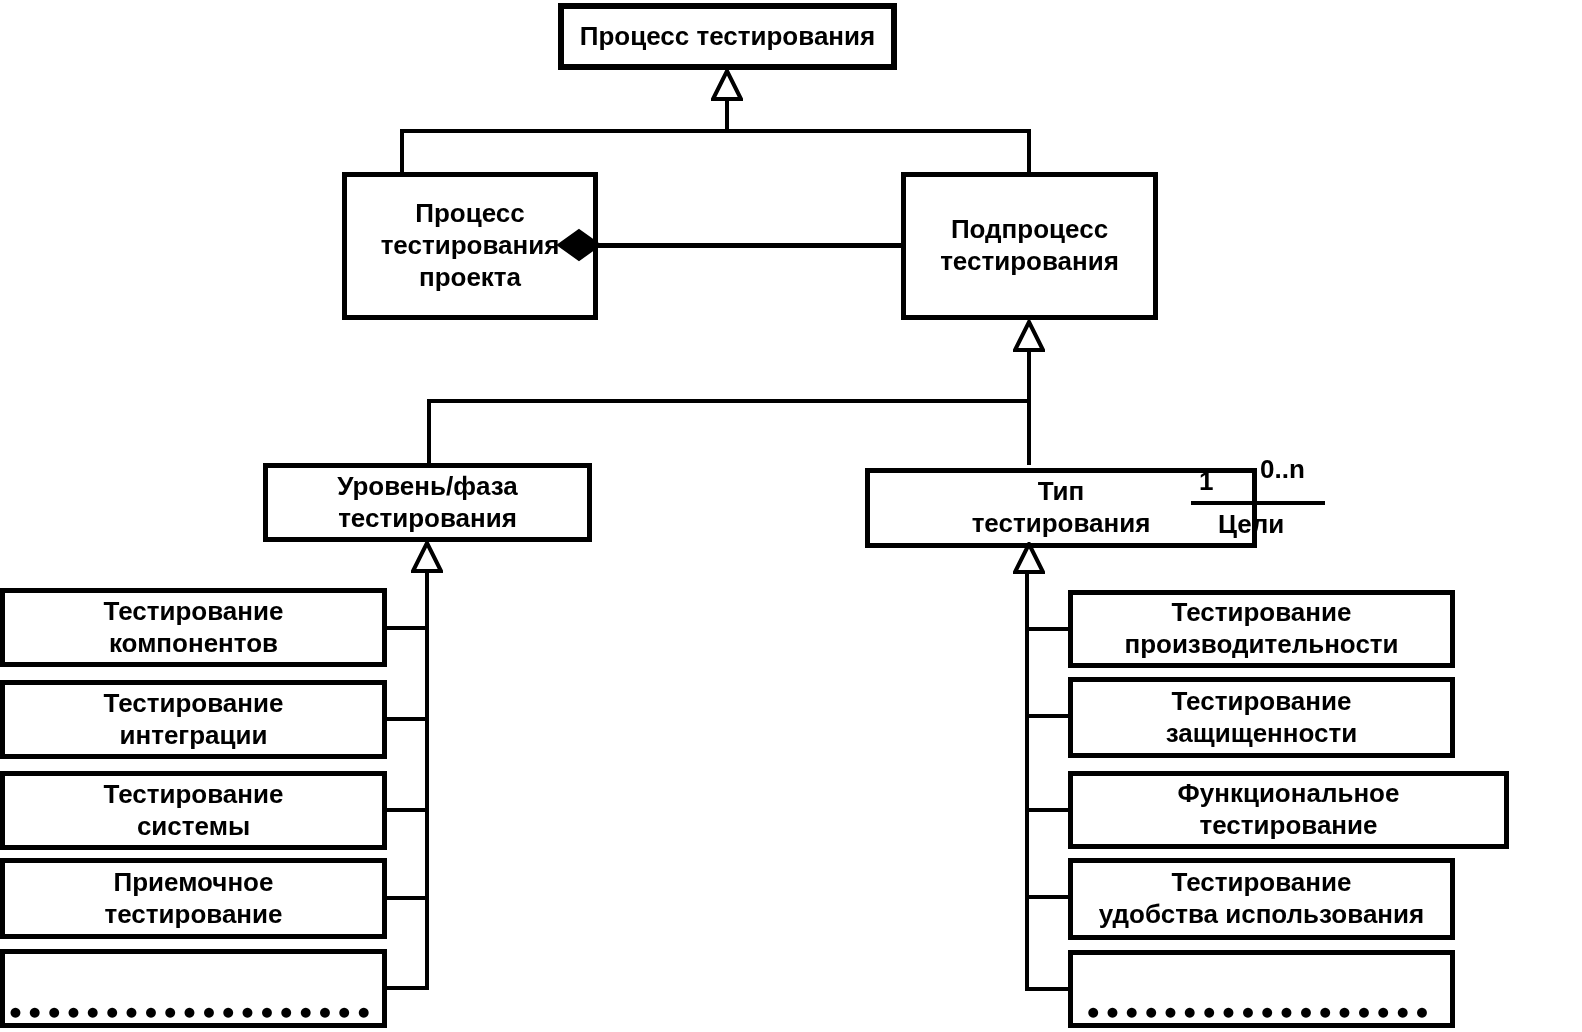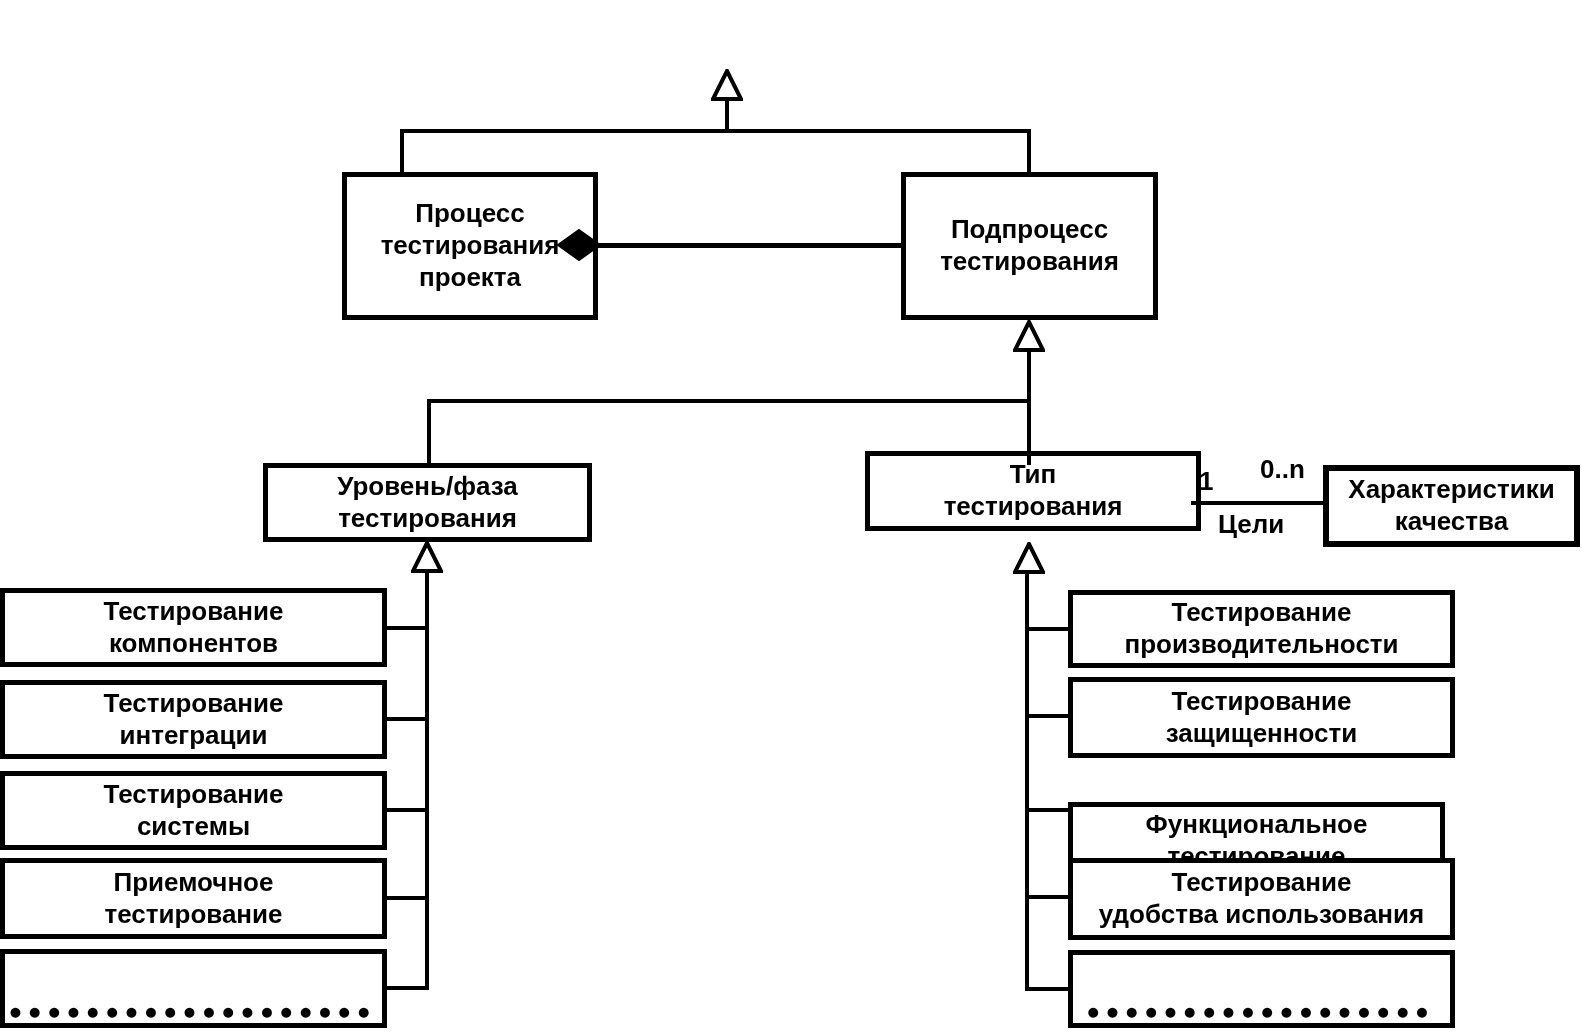--- a/index.html
+++ b/index.html
@@ -58,36 +58,35 @@
     font-size: 26px;
     line-height: 1;
     white-space: nowrap;
   }
 </style>
 </head>
 <body>
 
 <div id="canvas">
 
+  <div class="box thick" style="left:558px; top:3px; width:339px; height:67px;">Процесс тестирования</div>
 
   <div class="box" style="left:300px; top:172px; width:256px; height:148px;margin-left:42px;">Процесс
 тестирования
 проекта</div>
 
   <div class="box" style="left:901px; top:172px; width:257px; height:148px;">Подпроцесс
 тестирования</div>
 
   <div class="box" style="left:263px; top:463px; width:329px; height:79px;">Уровень/фаза
 тестирования</div>
 
-  <div class="box" style="left:865px; top:451px; width:336px; height:80px;">Тип
+  <div class="box" style="left:865px; top:468px; width:392px; height:80px;">Тип
 тестирования</div>
 
-  <div class="box thick" style="left:1323px; top:465px; width:257px; height:82px;">Характеристики
-качества</div>
 
   <svg class="icon" style="left:711px; top:69px;" width="32" height="32" viewBox="0 0 32 32">
     <polygon points="16,2 30,30 2,30" fill="#ffffff" stroke="#000000" stroke-width="4"></polygon>
   </svg>
   <div class="line" style="left:725px; top:99px; width:4px; height:32px;"></div>
   <div class="line" style="left:400px; top:129px; width:631px; height:4px;"></div>
   <div class="line" style="left:400px; top:131px; width:4px; height:43px;"></div>
   <div class="line" style="left:1027px; top:131px; width:4px; height:43px;"></div>
 
   <svg class="icon" style="left:556px; top:228px;" width="46" height="34" viewBox="0 0 46 34">
@@ -136,21 +135,21 @@
   <div class="line" style="left:1027px; top:627px; width:45px; height:4px;"></div>
   <div class="line" style="left:1027px; top:714px; width:45px; height:4px;"></div>
   <div class="line" style="left:1027px; top:808px; width:45px; height:4px;"></div>
   <div class="line" style="left:1027px; top:895px; width:45px; height:4px;"></div>
   <div class="line" style="left:1027px; top:987px; width:45px; height:4px;"></div>
 
   <div class="box" style="left:1068px; top:590px; width:387px; height:78px;">Тестирование
 производительности</div>
   <div class="box" style="left:1068px; top:677px; width:387px; height:81px;">Тестирование
 защищенности</div>
-  <div class="box" style="left:1068px; top:771px; width:377px; height:78px;margin-top:31px;">Функциональное
+  <div class="box" style="left:1068px; top:771px; width:441px; height:78px;">Функциональное
 тестирование</div>
   <div class="box" style="left:1068px; top:858px; width:387px; height:82px;">Тестирование
 удобства использования</div>
   <div class="box dotbox" style="left:1068px; top:950px; width:387px; height:78px;">
     <span class="dots">●●●●●●●●●●●●●●●●●●</span>
   </div>
 
 </div>
 
 </body></html>

